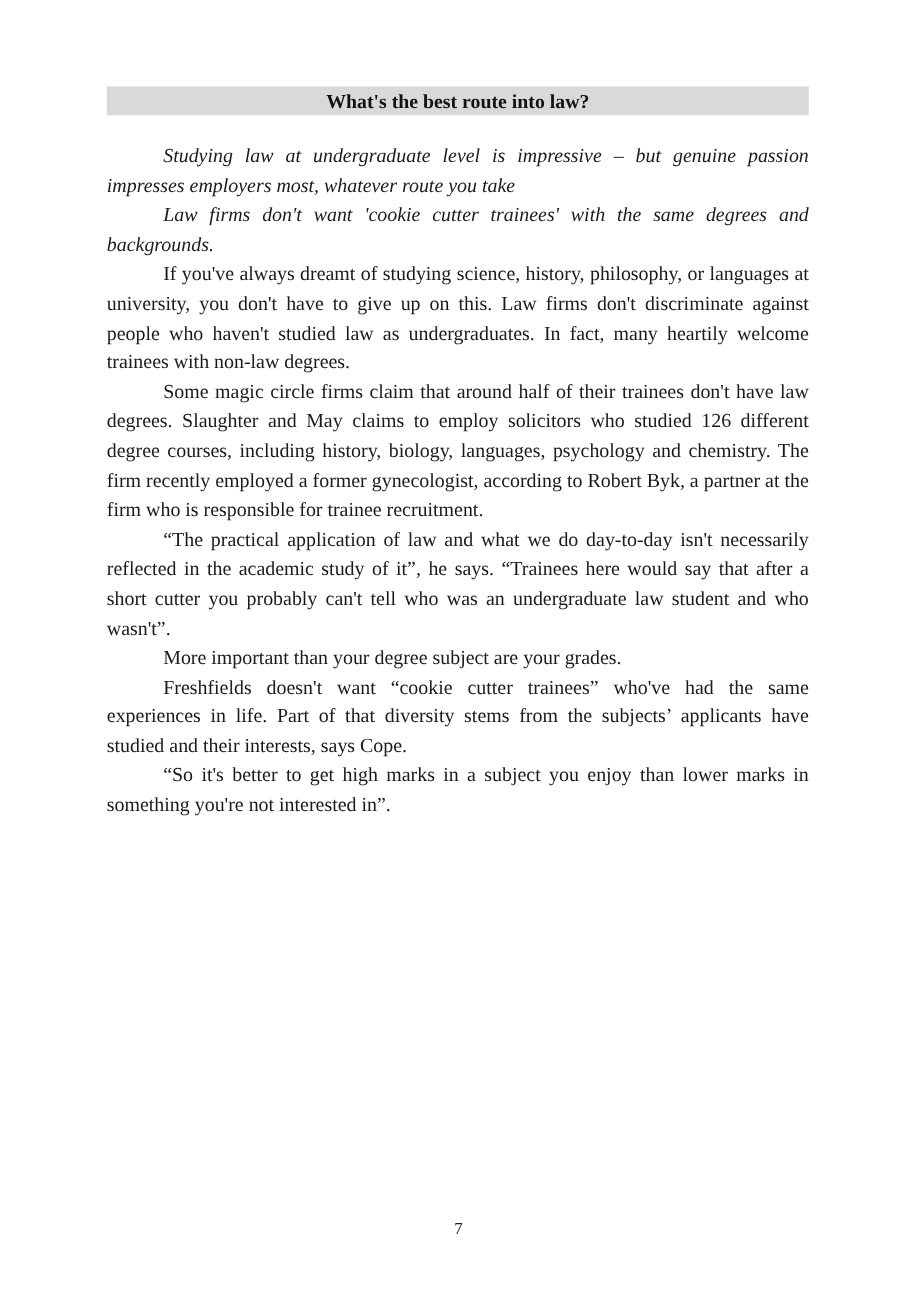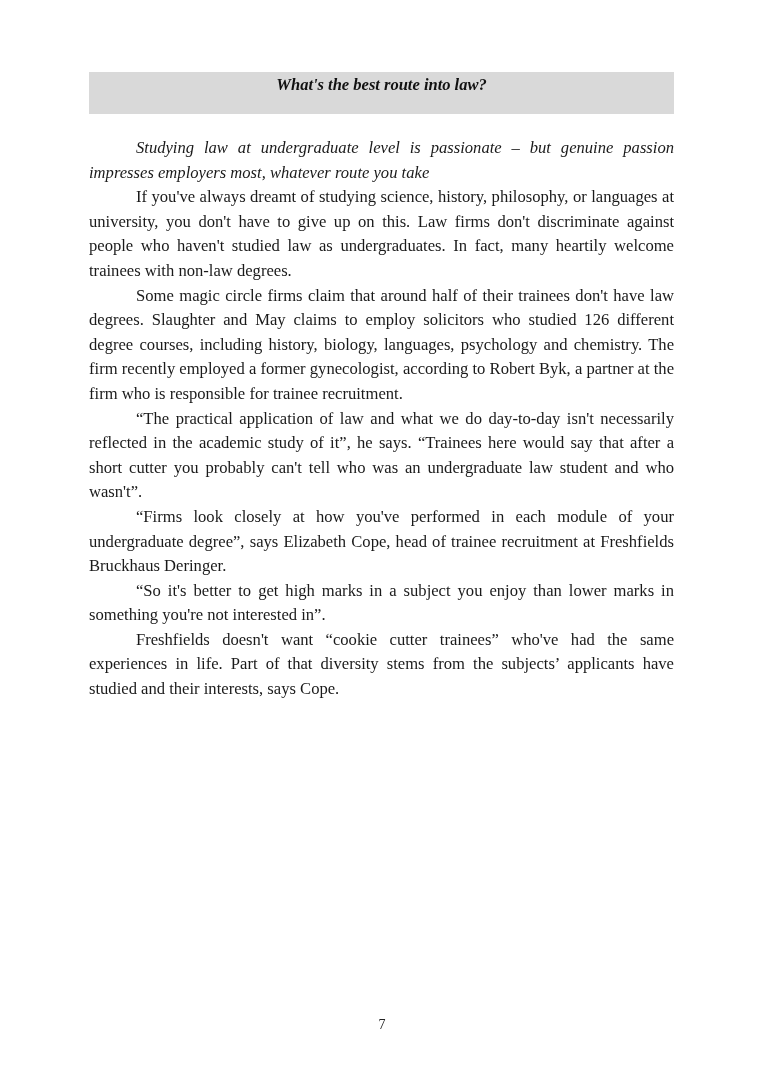--- a/index.html
+++ b/index.html
@@ -16,25 +16,24 @@
       color: #1a1a1a;
     }
     .page {
       position: absolute;
       left: 89px;
       top: 72px;
       width: 585px;
     }
     .title-bar {
       background: #d9d9d9;
-      height: 42px;
+      height: 24px;
       line-height: 25px;
       text-align: center;
       font-weight: bold;
-      font-style: italic;
       font-size: 16.5px;
       color: #111;
     }
     .body-text {
       margin-top: 22px;
     }
     p {
       margin: 0;
       font-size: 16.6px;
       line-height: 24.6px;
@@ -54,23 +53,24 @@
       color: #222;
     }
   </style>
 </head>
 <body>
 
 <div class="page">
   <div class="title-bar">What's the best route into law?</div>
 
   <div class="body-text">
-    <p class="italic">Studying law at undergraduate level is passionate – but genuine passion impresses employers most, whatever route you take</p>
+    <p class="italic">Studying law at undergraduate level is impressive – but genuine passion impresses employers most, whatever route you take</p>
+    <p class="italic">Law firms don't want 'cookie cutter trainees' with the same degrees and backgrounds.</p>
     <p>If you've always dreamt of studying science, history, philosophy, or languages at university, you don't have to give up on this. Law firms don't discriminate against people who haven't studied law as undergraduates. In fact, many heartily welcome trainees with non-law degrees.</p>
     <p>Some magic circle firms claim that around half of their trainees don't have law degrees. Slaughter and May claims to employ solicitors who studied 126 different degree courses, including history, biology, languages, psychology and chemistry. The firm recently employed a former gynecologist, according to Robert Byk, a partner at the firm who is responsible for trainee recruitment.</p>
     <p>“The practical application of law and what we do day-to-day isn't necessarily reflected in the academic study of it”, he says. “Trainees here would say that after a short cutter you probably can't tell who was an undergraduate law student and who wasn't”.</p>
-    <p>“Firms look closely at how you've performed in each module of your undergraduate degree”, says Elizabeth Cope, head of trainee recruitment at Freshfields Bruckhaus Deringer.</p>
+    <p>More important than your degree subject are your grades.</p>
+    <p>Freshfields doesn't want “cookie cutter trainees” who've had the same experiences in life. Part of that diversity stems from the subjects’ applicants have studied and their interests, says Cope.</p>
     <p>“So it's better to get high marks in a subject you enjoy than lower marks in something you're not interested in”.</p>
-    <p>Freshfields doesn't want “cookie cutter trainees” who've had the same experiences in life. Part of that diversity stems from the subjects’ applicants have studied and their interests, says Cope.</p>
   </div>
 </div>
 
 <div class="page-number">7</div>
 
 </body></html>

